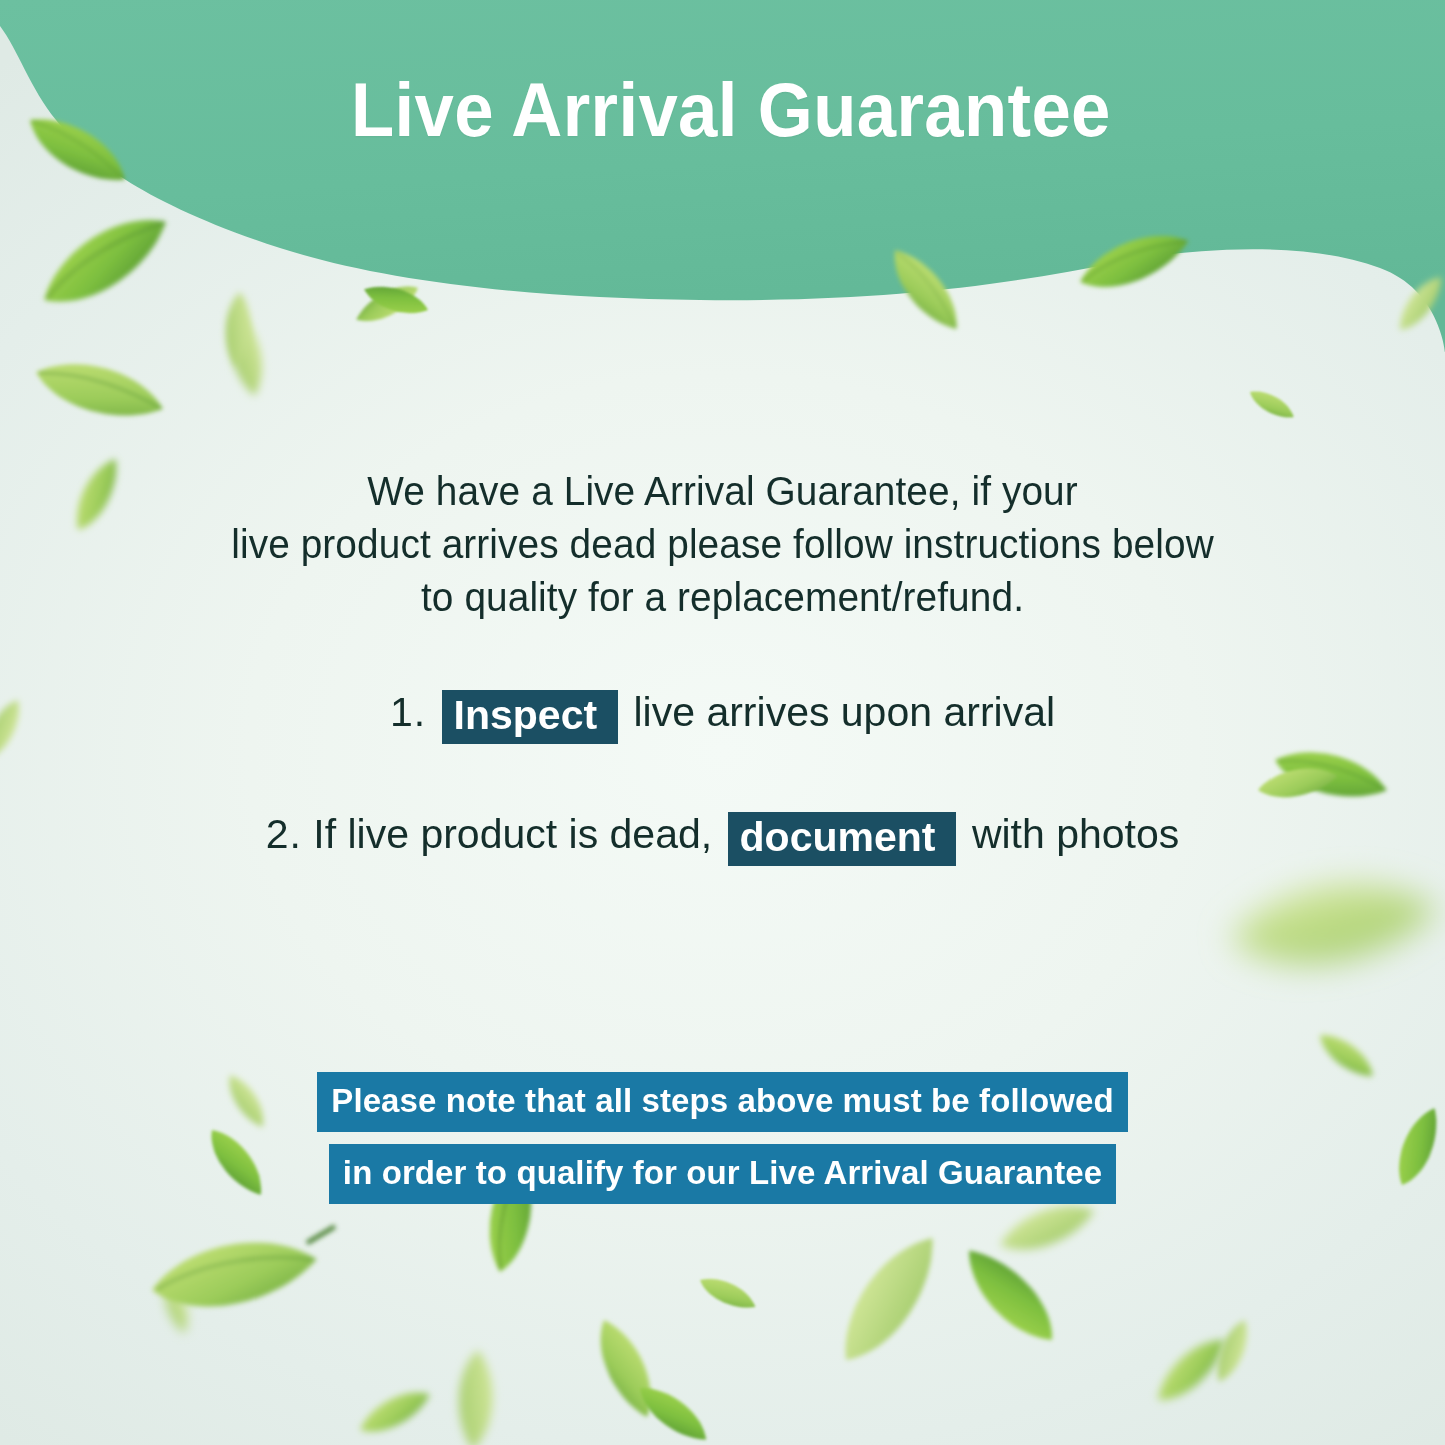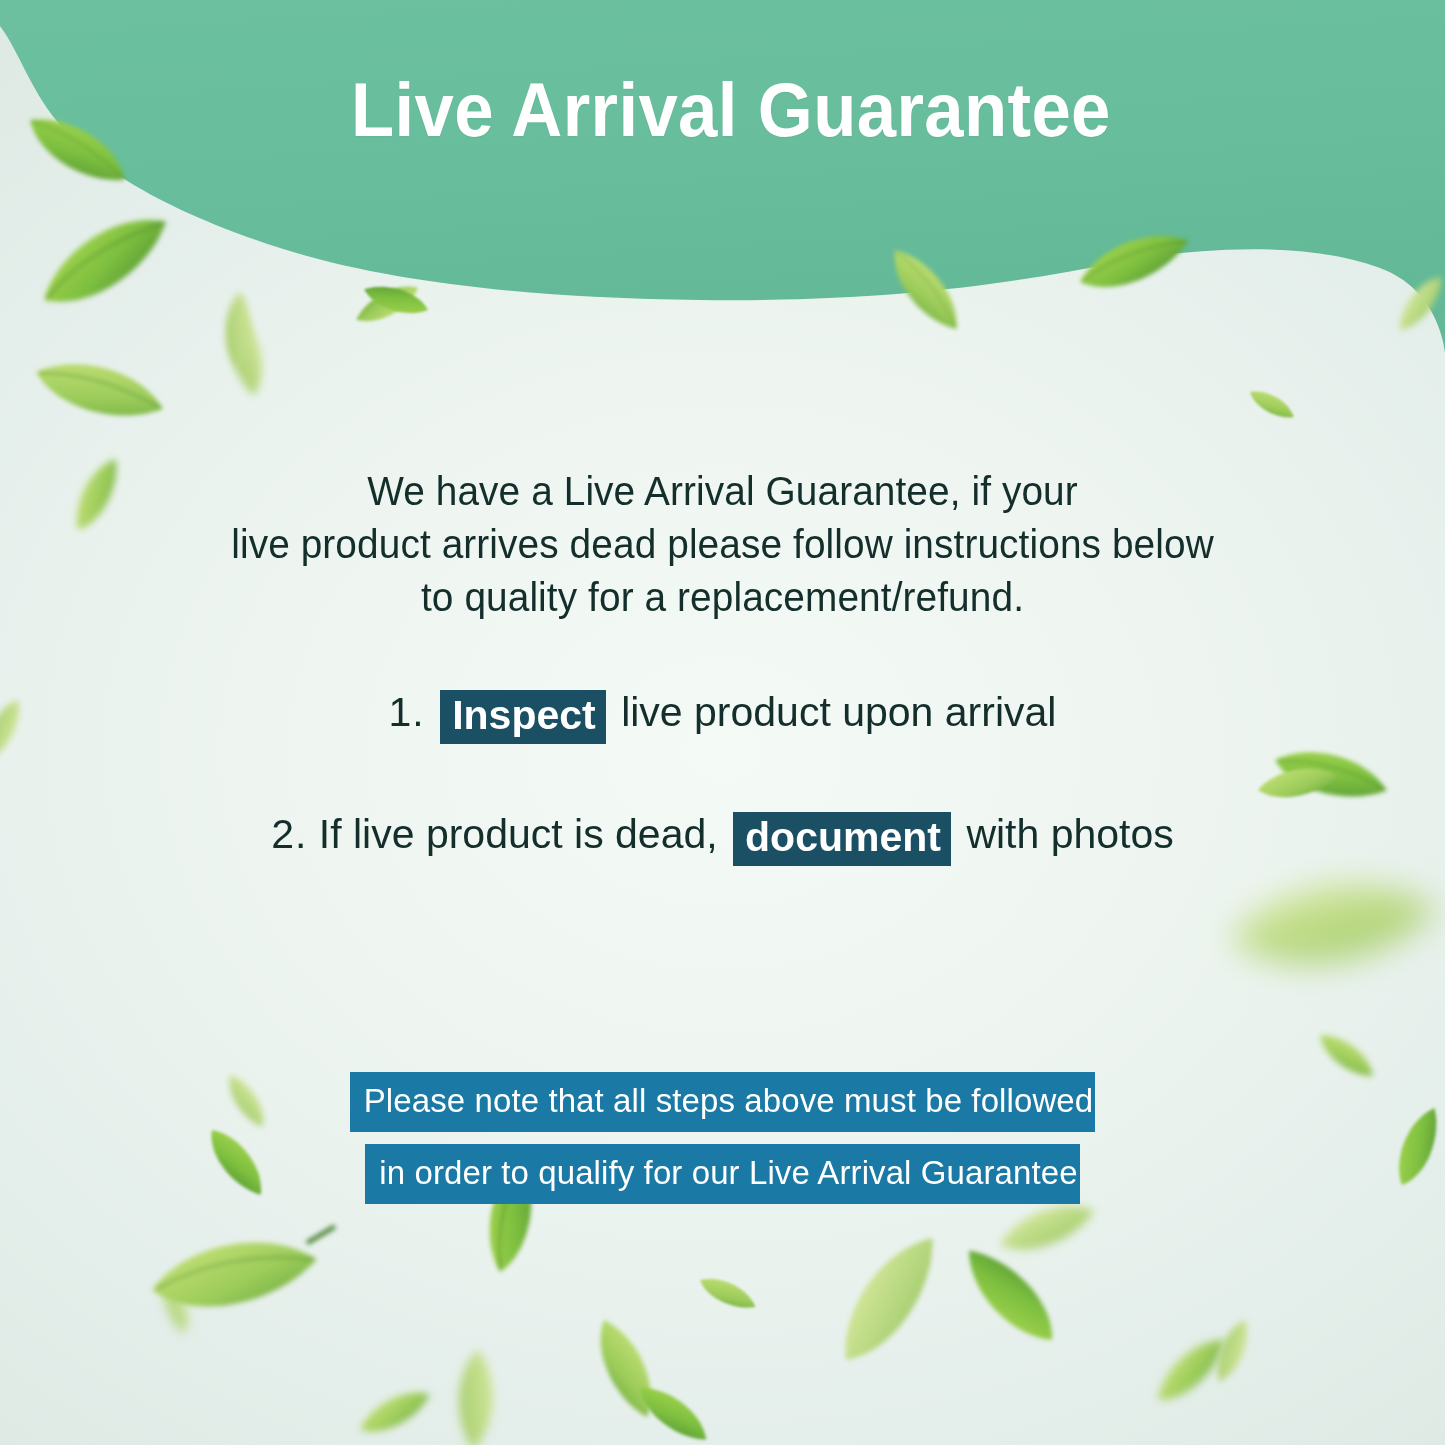--- a/index.html
+++ b/index.html
@@ -106,41 +106,41 @@
   }
   .step .num { letter-spacing: 1px; }
   .step-1 { margin-bottom: 62px; }
   .step-2 { margin-bottom: 68px; }
 
   .hl {
     display: inline-block;
     background: #1b4f63;
     color: #ffffff;
     font-weight: bold;
-    padding: 2px 10px 6px 12px;
+    padding: 2px 21px 6px 12px;
     line-height: 46px;
     vertical-align: -3px;
     margin: 0 4px;
   }
 
   .notes {
     position: absolute;
     top: 1072px;
     left: 0;
     width: 1445px;
     text-align: center;
   }
   .note-line {
     display: inline-block;
     background: #1a79a5;
     color: #ffffff;
     font-size: 33px;
-    font-weight: 400;
+    font-weight: 700;
     line-height: 48px;
-    padding: 5px 2px 7px 14px;
+    padding: 5px 14px 7px 14px;
     white-space: nowrap;
     letter-spacing: 0.1px;
     text-align: right;
   }
   .note-gap { height: 12px; }
 </style>
 </head>
 <body>
 
 <div id="poster">
@@ -315,21 +315,21 @@
       <span>We have a Live Arrival Guarantee, if your</span>
       <span>live product arrives dead please follow instructions below</span>
       <span>to quality for a replacement/refund.</span>
     </div>
 
     <div class="steps">
 
       <div class="step step-1">
         <span class="num">1.</span>
         <span class="hl">Inspect</span>
-        <span>live product upon arrival</span>
+        <span>live arrives upon arrival</span>
       </div>
 
       <div class="step step-2">
         <span class="num">2.</span>
         <span>If live product is dead,</span>
         <span class="hl">document</span>
         <span>with photos</span>
       </div>
 
 

